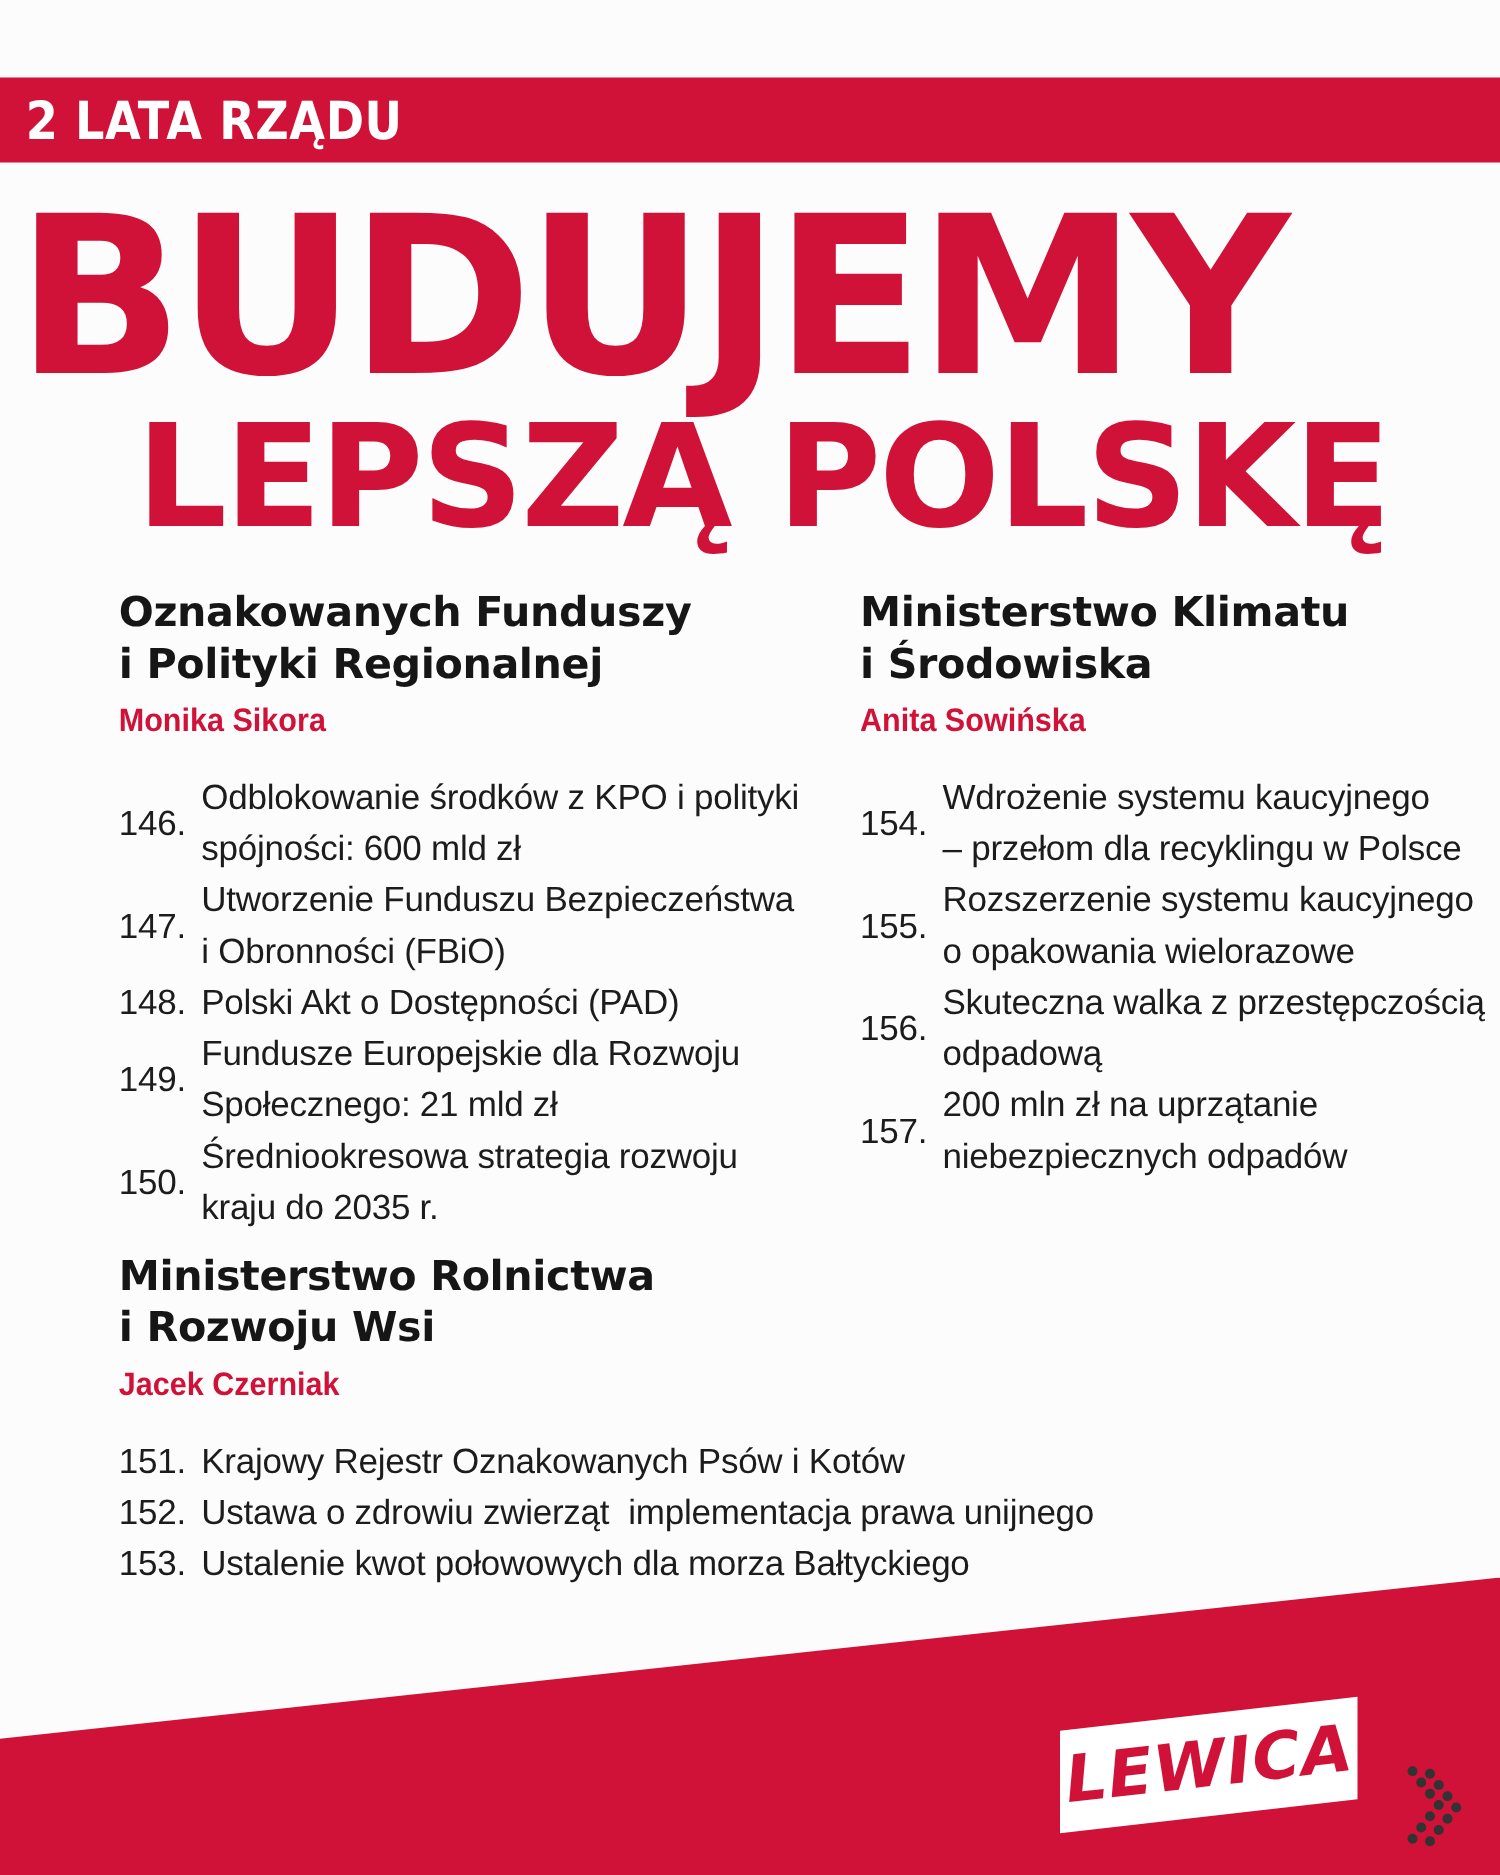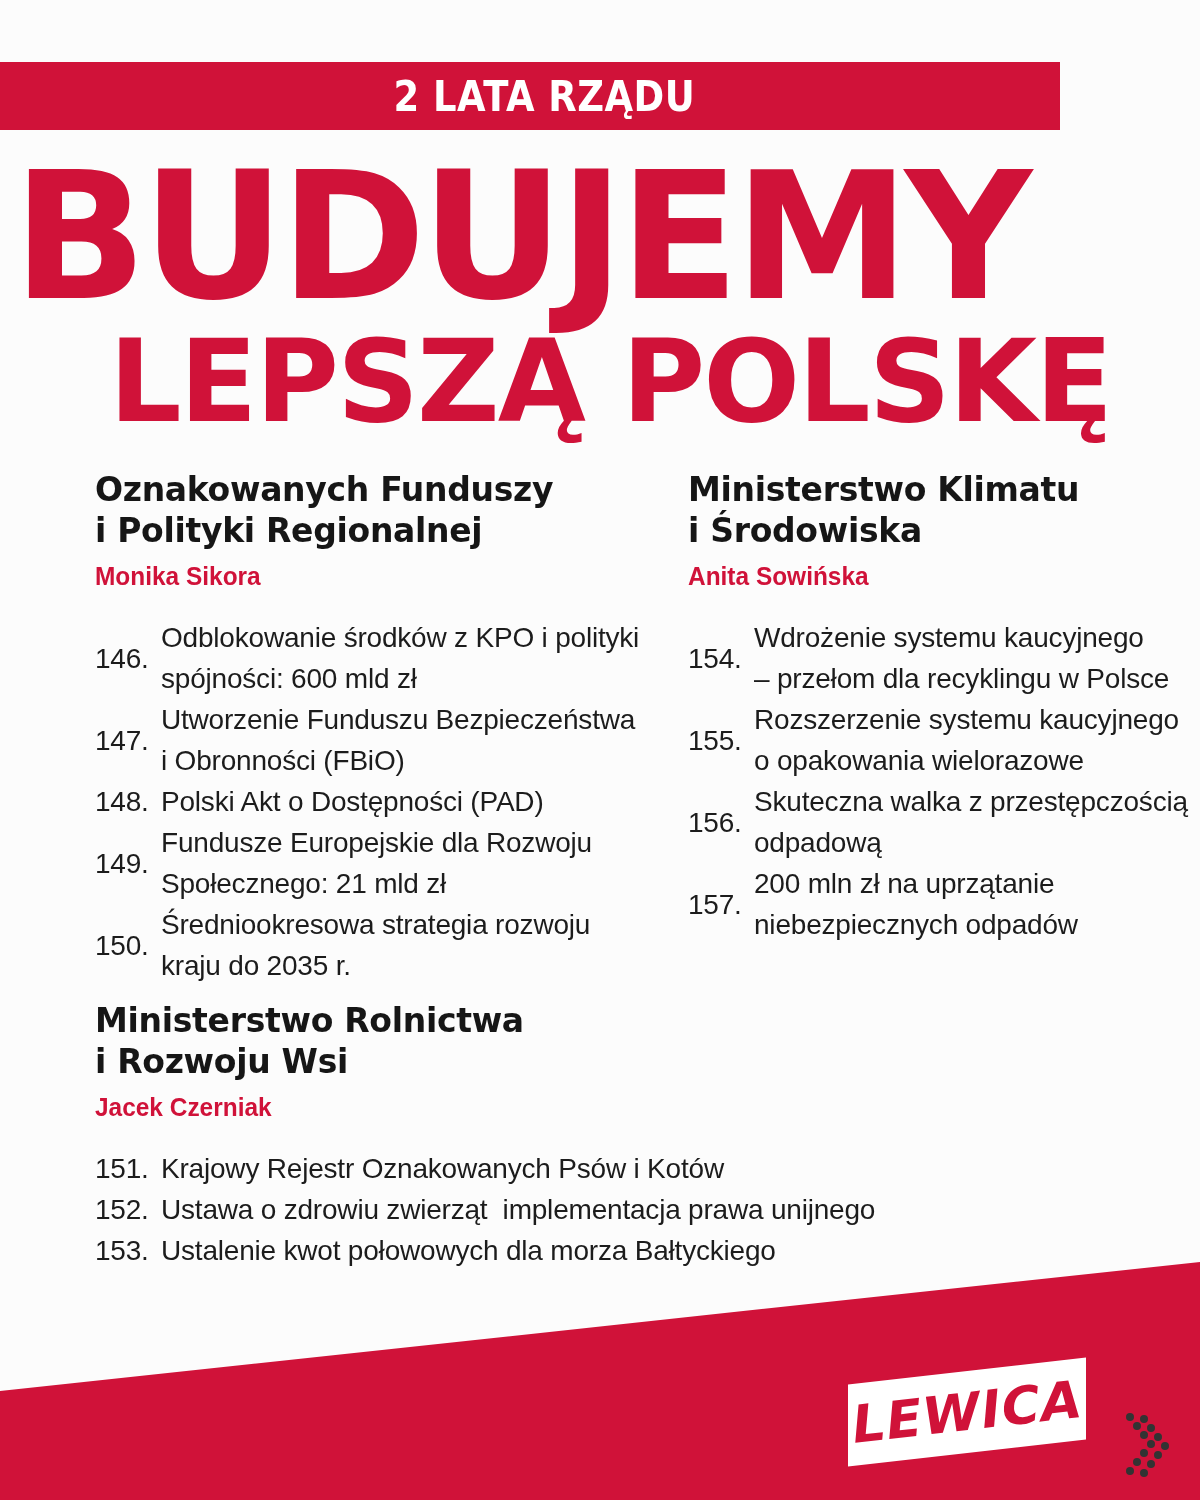--- a/index.html
+++ b/index.html
@@ -11,23 +11,23 @@
   *{margin:0;padding:0;box-sizing:border-box;}
   html,body{width:1200px;height:1500px;}
   body{
     position:relative;
     background:var(--bg);
     font-family:"Liberation Sans",sans-serif;
     overflow:hidden;
   }
   
   .top-banner{
-    position:absolute;left:0;top:62px;width:1060px;height:68px;
+    position:absolute;left:0;top:62px;width:1200px;height:68px;
     background:var(--red);
-    display:flex;align-items:center;justify-content:center;padding-left:28px;
+    display:flex;align-items:center;justify-content:flex-start;
   }
   .top-banner .banner-text{
     color:#ffffff;
     font-family:"DejaVu Sans",sans-serif;
     font-weight:bold;
     font-size:42px;
     letter-spacing:0.5px;
     transform:scaleX(0.88);
     white-space:nowrap;
   }

